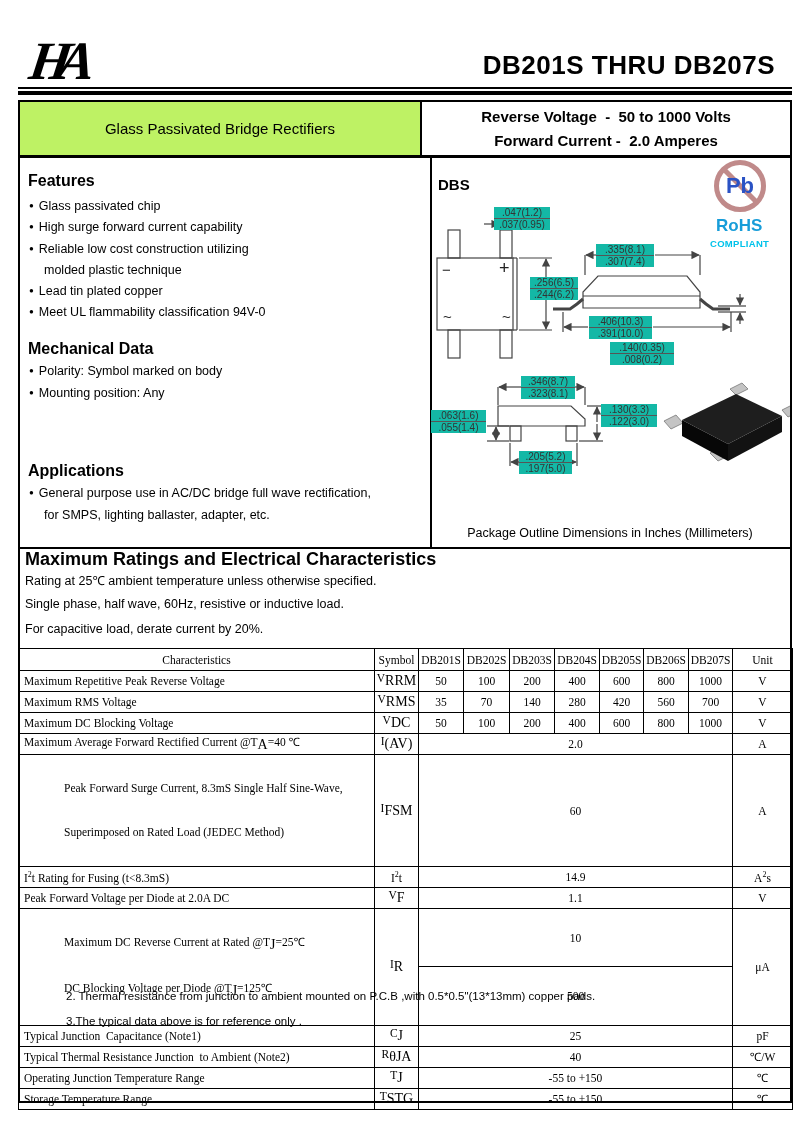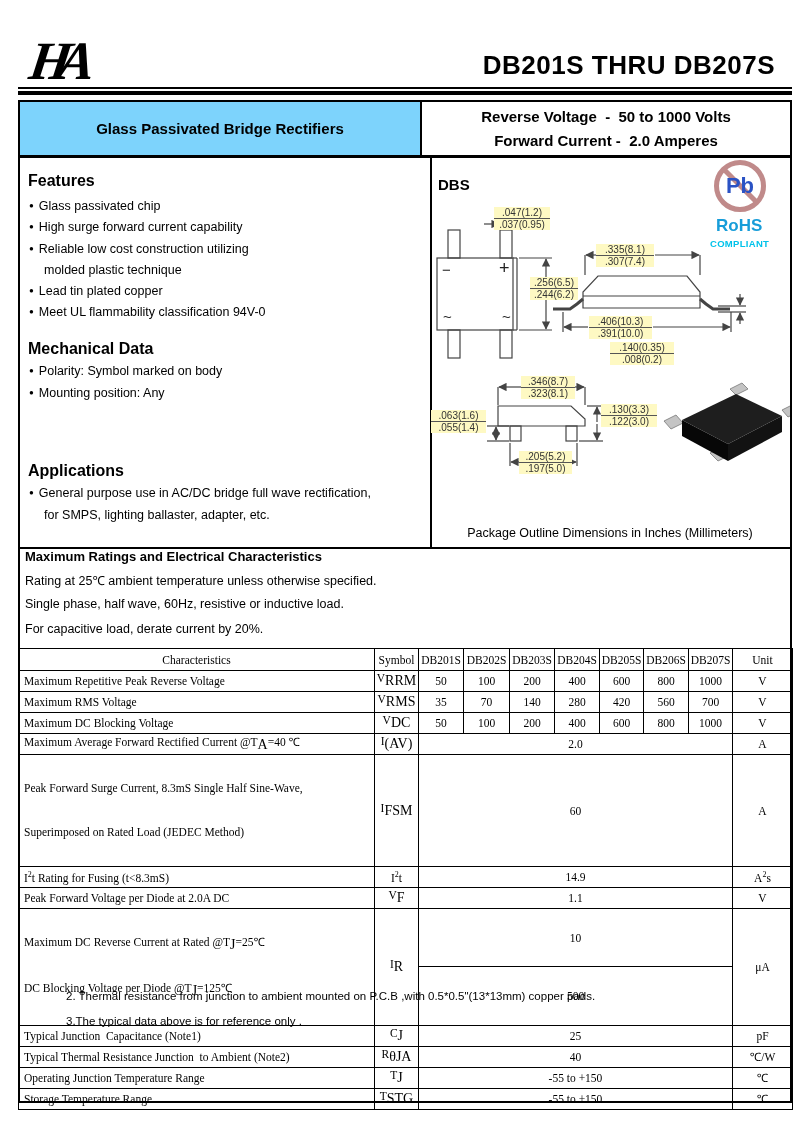--- a/index.html
+++ b/index.html
@@ -7,22 +7,22 @@
   .page{position:relative;width:800px;height:1131px;background:#fff;overflow:hidden;}
 
   .logo{position:absolute;left:30px;top:34px;font-family:"Liberation Serif",serif;
         font-weight:bold;font-style:italic;font-size:54px;line-height:1;
         letter-spacing:-13px;transform:skewX(-8deg);padding-right:16px;}
   .part-title{position:absolute;right:25px;top:50px;font-size:26px;font-weight:bold;letter-spacing:0.5px;}
   .rule-thin{position:absolute;left:18px;top:87px;width:774px;height:2px;background:#000;}
   .rule-thick{position:absolute;left:18px;top:91px;width:774px;height:4px;background:#000;}
 
   .title-table{position:absolute;left:18px;top:100px;width:774px;height:57px;border:2px solid #000;box-sizing:border-box;display:flex;}
-  .tt-left{width:402px;background:#7dd3fc;border-right:2px solid #000;box-sizing:border-box;
-           display:flex;align-items:center;justify-content:center;font-weight:bold;font-size:15px;}
+  .tt-left{width:402px;background:#bef264;border-right:2px solid #000;box-sizing:border-box;
+           display:flex;align-items:center;justify-content:center;font-weight:normal;font-size:15px;}
   .tt-right{flex:1;display:flex;flex-direction:column;align-items:center;justify-content:space-around;
             font-weight:bold;font-size:15px;padding:3px 0;}
   .ttr-line{white-space:pre;}
 
   .content-box{position:absolute;left:18px;top:156px;width:774px;height:947px;border:2px solid #000;box-sizing:border-box;}
   .vdiv{position:absolute;left:410px;top:0;width:2px;height:389px;background:#000;}
   .hdiv{position:absolute;left:0;top:389px;width:770px;height:2px;background:#000;}
 
   .sec-h{position:absolute;left:8px;font-size:16px;font-weight:bold;}
   .li{position:absolute;left:9px;font-size:12.5px;white-space:pre;}
@@ -34,35 +34,35 @@
   .pkg-name{position:absolute;left:8px;top:18px;font-size:15px;font-weight:bold;}
 
   .pb-badge{position:absolute;left:284px;top:2px;width:52px;height:52px;border:5px solid #c08a8a;
             border-radius:50%;box-sizing:border-box;display:flex;align-items:center;justify-content:center;}
   .pb-text{color:#2a52c4;font-weight:bold;font-size:22px;position:relative;z-index:2;}
   .pb-slash{position:absolute;left:-3px;top:18px;width:48px;height:5px;background:#c08a8a;transform:rotate(45deg);z-index:1;}
   .rohs{position:absolute;left:286px;top:58px;font-size:17px;font-weight:bold;color:#189dd9;}
   .rohs-sub{position:absolute;left:280px;top:80px;font-size:9.5px;font-weight:bold;color:#00c2ea;letter-spacing:0.3px;}
 
   .mark{position:absolute;font-size:15px;color:#222;z-index:2;}
-  .dim{position:absolute;font-size:10px;line-height:11px;text-align:center;color:#333;background:#fef9c3;z-index:2;}
+  .dim{position:absolute;font-size:10px;line-height:11px;text-align:center;color:#333;background:#14b8a6;z-index:2;}
   .dim .t{display:block;border-bottom:1px solid #555;padding:0 1px;}
   .dim .b{display:block;padding:0 1px;}
   .pkg-caption{position:absolute;left:0;top:368px;width:360px;text-align:center;font-size:12.5px;}
 
-  .ratings-h{position:absolute;left:5px;top:391px;font-size:13px;font-weight:bold;}
+  .ratings-h{position:absolute;left:5px;top:391px;font-size:18px;font-weight:bold;}
   .intro{position:absolute;left:5px;font-size:12.5px;}
 
   .ratings-table{position:absolute;left:-2px;top:490px;border-collapse:collapse;table-layout:fixed;
                  font-size:11.5px;width:774px;font-family:Liberation Serif, serif;}
   .ratings-table td{border:1px solid #000;text-align:center;padding:0;height:20px;overflow:hidden;}
   .ratings-table tr.hdr td{height:21px;}
   .ratings-table td.char{text-align:left;padding-left:5px;white-space:pre-wrap;}
   .ratings-table tr.tall td{height:40px;}
-  .ratings-table td.char div{line-height:19.5px;white-space:pre-wrap;}
+  .ratings-table td.char div{line-height:19.5px;white-space:pre-wrap;margin-left:40px;}
   sub{font-size:14px;}
   sup{font-size:8px;}
 
   .note{position:absolute;font-size:11.5px;white-space:pre;}
 </style>
 </head>
 <body>
 
 <div class="page">
 

